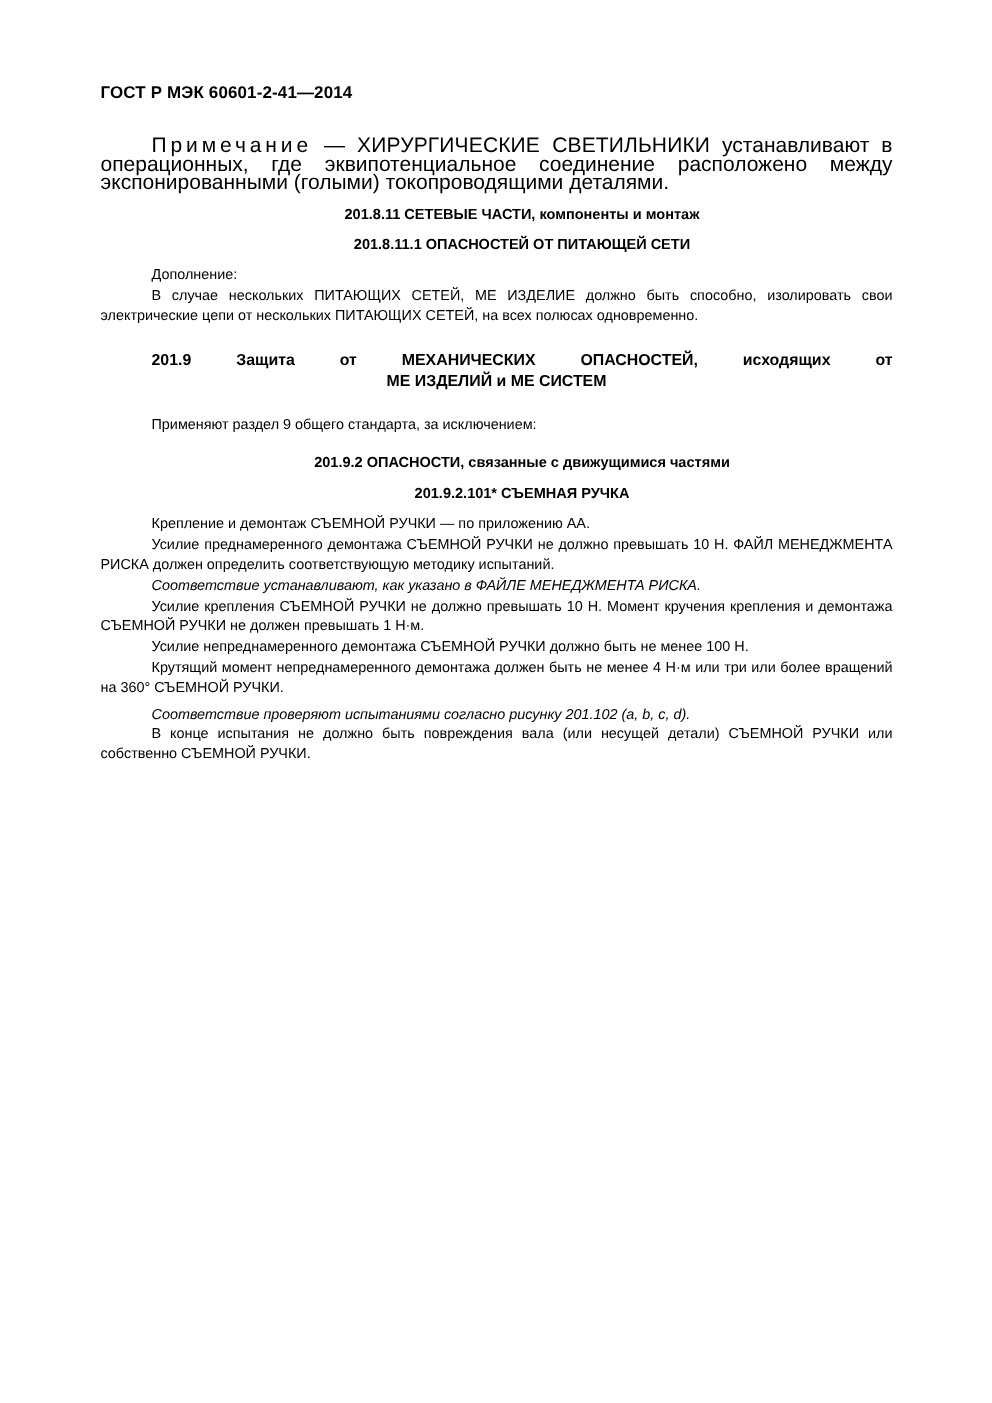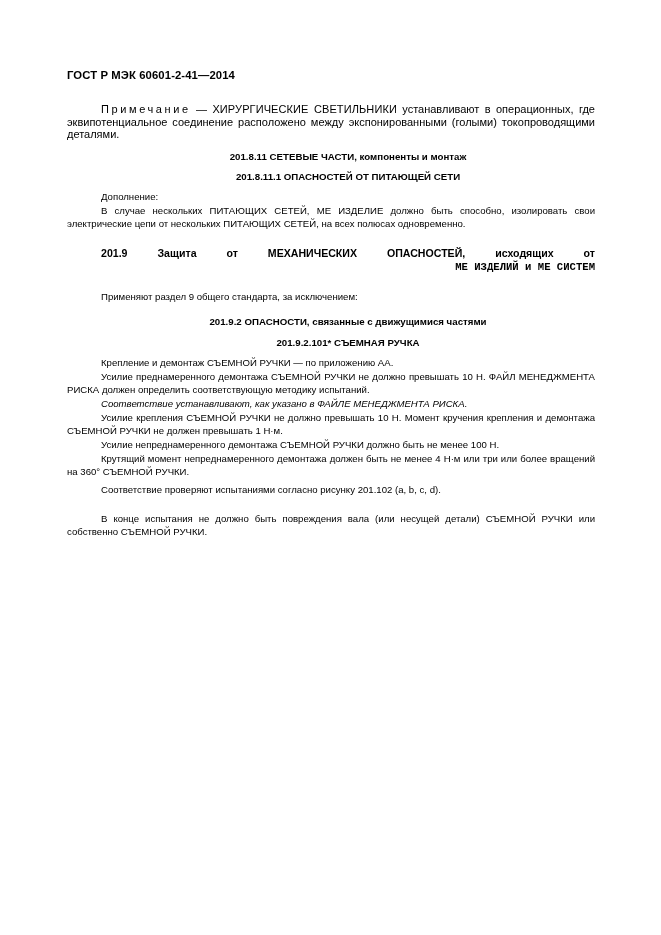--- a/index.html
+++ b/index.html
@@ -13,21 +13,21 @@
     height: 935px;
     position: relative;
     font-family: "Liberation Sans", sans-serif;
     color: #000000;
     -webkit-font-smoothing: antialiased;
   }
 
   .page {
     position: absolute;
     left: 0;
-    top: 17px;
+    top: 4px;
     width: 661px;
     height: 773px;
     overflow: hidden;
   }
 
   
   .doc-header {
     position: absolute;
     left: 67px;
     top: 52px;
@@ -47,21 +47,21 @@
 
   p {
     margin: 0;
     font-size: 9.6px;
     line-height: 13.1px;
     text-align: justify;
     text-justify: inter-word;
   }
 
   .note {
-    font-size: 11px;
+    font-size: 14px;
     line-height: 12.6px;
     text-indent: 34px;
     margin-bottom: 9px;
   }
   .note .note-label {
     letter-spacing: 2.6px;
   }
   .note .note-caps {
     letter-spacing: 0.1px;
   }
@@ -96,34 +96,34 @@
     margin-top: 17px;
     margin-bottom: 16px;
   }
   .big-heading > .justify-row {
     display: block;
     text-align: justify;
     text-align-last: justify;
   }
   .big-heading > .last-row {
     display: block;
-    text-align: right;
+    text-align: center;
     text-indent: 0;
-    font-family: Liberation Mono, monospace;
   }
 
   .gap-top-10 { margin-top: 11px; }
   .gap-top-7  { margin-top: 8px; }
   .gap-top-6  { margin-top: 7px; }
   .gap-top-4  { margin-top: 5px; }
 
   .italic-par {
+    font-style: italic;
     text-indent: 34px;
     margin-top: 4px;
-    margin-bottom: 16px;
+    margin-bottom: 0;
   }
 
   .inline-italic { font-style: italic; }
 
   
   .page-number {
     position: absolute;
     left: 67px;
     top: 847px;
     font-size: 10px;

